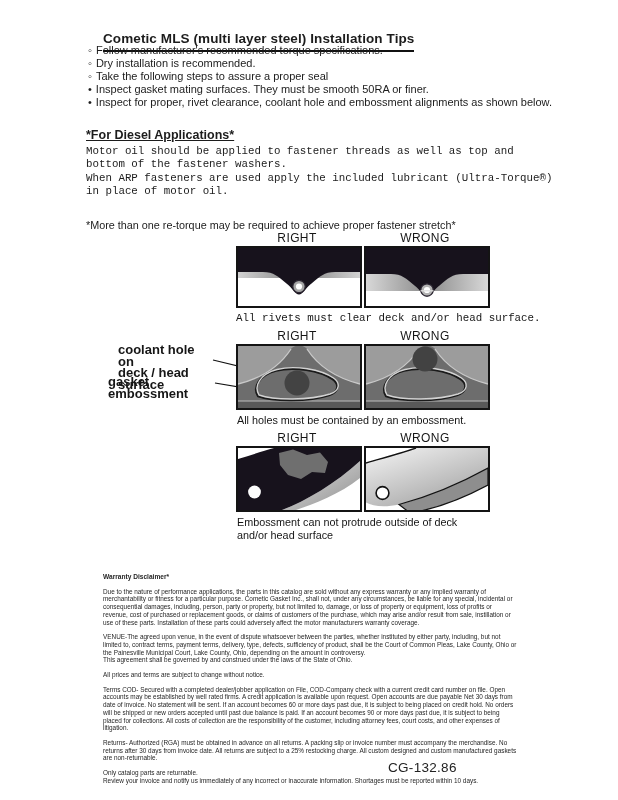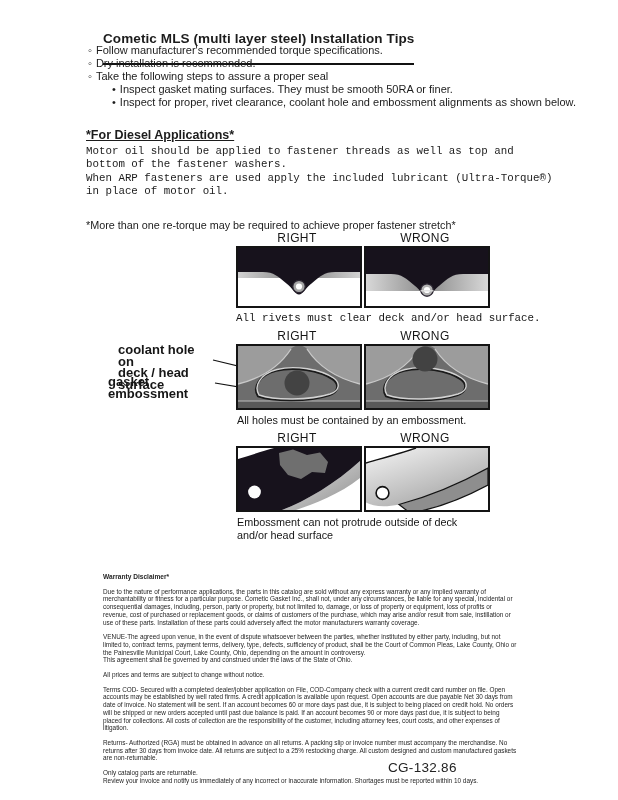--- a/index.html
+++ b/index.html
@@ -5,26 +5,26 @@
   html,body { margin:0; padding:0; background:#ffffff; }
   .page {
     position:relative; width:618px; height:800px; margin:0 auto;
     background:#ffffff; overflow:hidden;
     font-family:"Liberation Sans", sans-serif; color:#1c1c1c;
     -webkit-font-smoothing:antialiased;
   }
   .abs { position:absolute; }
   .title {
     left:103px; top:22px; font-size:13.5px; font-weight:bold;
-    border-bottom:2px solid #111; padding-bottom:17px; letter-spacing:.1px;
+    border-bottom:2px solid #111; padding-bottom:4px; letter-spacing:.1px;
     display:inline-block;
   }
   .bullets { left:88px; top:44px; font-size:11px; line-height:13px; }
   .bullet::before { content:"◦"; margin-right:4px; }
-  .subbullet { margin-left:24px; }
+  .subbullet { }
   .subbullet::before { content:"•"; margin-right:4px; }
   .diesel-h { left:86px; top:118px; font-size:12.5px; font-weight:bold;text-decoration:underline; }
   .para { left:86px; font-size:10.8px; line-height:13.5px; white-space:pre-line; width:470px; }
   .p1 { top:134px;font-family:Liberation Mono, monospace; } .p2 { top:166px; } .p3 { top:208px; }
 
   .dlabel { width:126px; text-align:center; font-size:12px; letter-spacing:.4px; color:#161616; }
   .panel { border:2px solid #141414; background:#fff; line-height:0; }
   .panel svg { display:block; }
   .caption { font-size:10.8px; line-height:13px; color:#161616; white-space:pre-line; }
 

